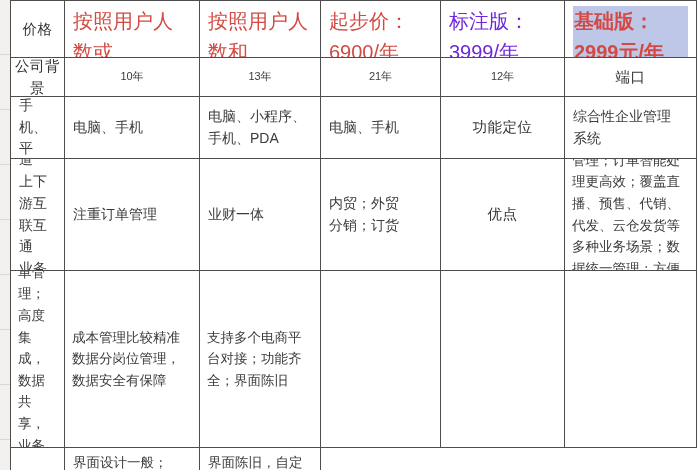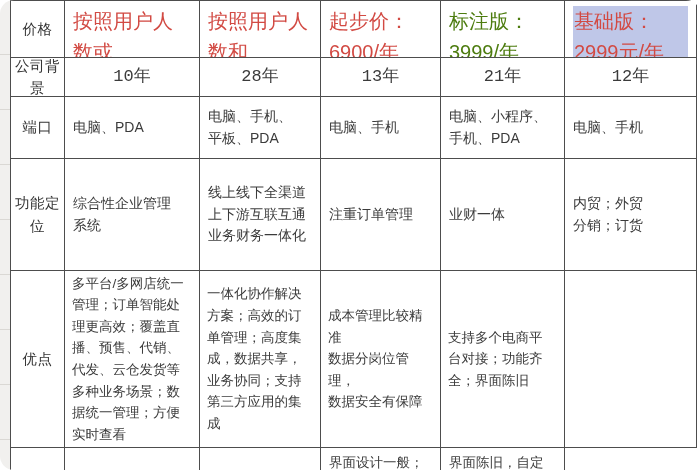--- a/index.html
+++ b/index.html
@@ -1,18 +1,18 @@
 <!DOCTYPE html>
 <html><head>
 <meta charset="utf-8">
 <style>
   html,body{margin:0;padding:0;background:#fff;}
   #screen{
     position:relative;width:700px;height:470px;overflow:hidden;background:#fff;
-    font-family:"Liberation Sans","DejaVu Sans",sans-serif;color:#3b3b3b;border-radius:14px;
+    font-family:"Liberation Sans","DejaVu Sans",sans-serif;color:#3b3b3b;
   }
   
   .sheet-edge{
     position:absolute;left:0;top:0;width:10px;height:470px;
     background:#f1f0ee;
     background-image:repeating-linear-gradient(to bottom,transparent 0px,transparent 54px,#dad8d4 54px,#dad8d4 55px);
     border-right:1px solid #e3e1dd;
   }
   .cmp-table{
     position:absolute;left:10px;top:0;
@@ -33,31 +33,31 @@
     white-space:pre-line;
     overflow:hidden;
     display:flex;align-items:center;justify-content:flex-start;text-align:left;
   }
   .row-label{
     align-items:center;justify-content:center;text-align:center;
     font-size:14.5px;color:#333;letter-spacing:0.5px;padding:4px 2px;
   }
   
   .r-price{align-items:flex-start;color:#d24a43;font-size:20px;}
-  .r-price.c4{color:#4d7c0f;}
+  .r-price.c4{color:#6d28d9;}
   
-  .r-bg{align-items:center;justify-content:center;text-align:center;font-size:17px;font-family:Liberation Mono, monospace;}
+  .r-bg{align-items:center;justify-content:center;text-align:center;font-size:11px;}
   
   .r-port{font-size:14px;}
   .r-func{font-size:14px;}
   
   .r-pros{font-size:13.5px;line-height:1.6;padding:6px 7px;}
   
   .r-cons{align-items:flex-start;font-size:13.5px;}
-  .hl{background:#bfc7e8;padding:0 1px;}
+  .hl{background:#bfc7e8;padding:0 1px;font-weight:bold;}
 </style>
 </head>
 <body>
 
 <div id="screen">
   <div class="sheet-edge"></div>
 
   <div class="cmp-table">
 
     <div class="cell row-label">价格</div>
@@ -65,27 +65,25 @@
 定制要求来收费</div>
     <div class="cell r-price c2">按照用户人数和
 店铺来收费，也
 可以买断</div>
     <div class="cell r-price c3">起步价：6900/年</div>
     <div class="cell r-price c4">标注版：3999/年</div>
     <div class="cell r-price c5"><span class="hl">基础版：2999元/年</span></div>
 
     <div class="cell row-label">公司背景</div>
     <div class="cell r-bg">10年</div>
-    <div class="cell r-bg">28年</div>
     <div class="cell r-bg">13年</div>
     <div class="cell r-bg">21年</div>
     <div class="cell r-bg">12年</div>
 
     <div class="cell row-label">端口</div>
-    <div class="cell r-port">电脑、PDA</div>
     <div class="cell r-port">电脑、手机、
 平板、PDA</div>
     <div class="cell r-port">电脑、手机</div>
     <div class="cell r-port">电脑、小程序、
 手机、PDA</div>
     <div class="cell r-port">电脑、手机</div>
 
     <div class="cell row-label">功能定位</div>
     <div class="cell r-func">综合性企业管理
 系统</div>

